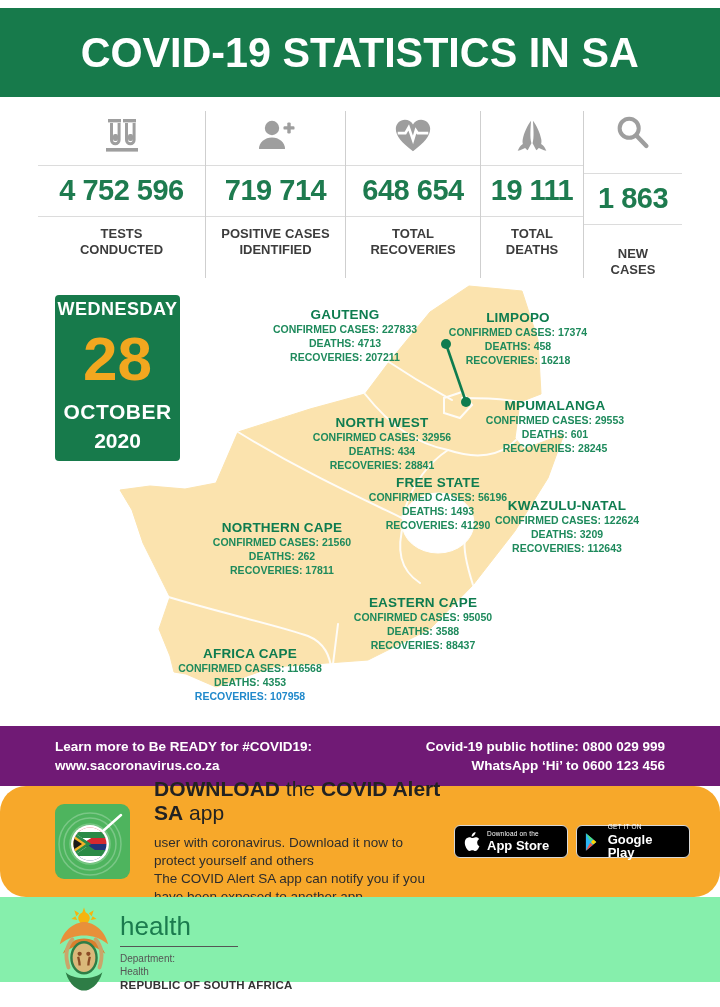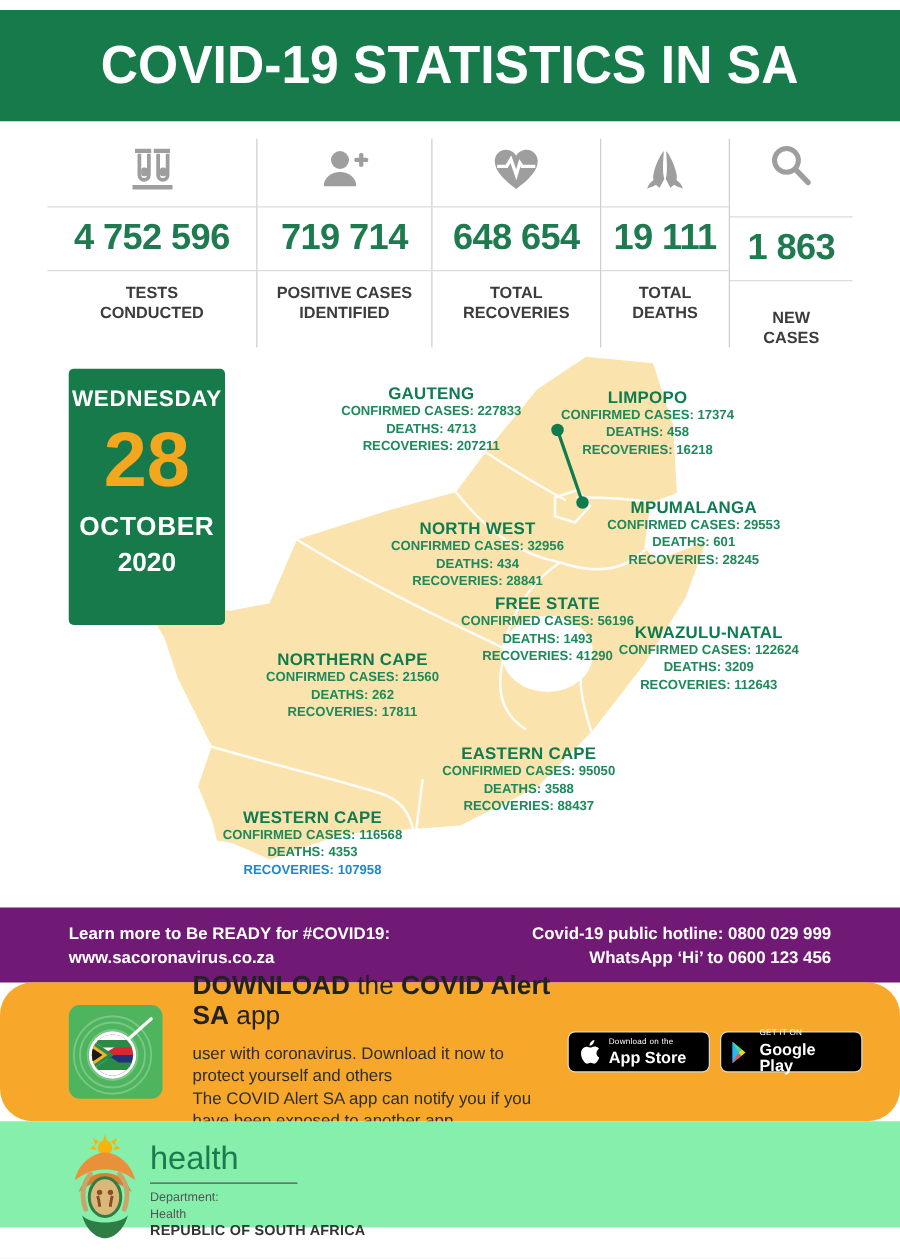--- a/index.html
+++ b/index.html
@@ -18,22 +18,22 @@
   .c0{flex:167 0 0;} .c1{flex:139 0 0;} .c2{flex:134 0 0;} .c3{flex:102 0 0;} .c4{flex:98 0 0;gap:12px;}
   .stat-icon{height:50px;display:flex;align-items:center;justify-content:center;}
   .stat-value{align-self:stretch;text-align:center;border-top:1px solid #dcdcdc;border-bottom:1px solid #dcdcdc;
               color:#1E7B4F;font-size:29px;font-weight:bold;letter-spacing:-0.5px;
               padding:8px 2px 9px 2px;margin-top:4px;}
   .stat-label{margin-top:9px;text-align:center;color:#3C3C3C;font-size:13px;font-weight:bold;line-height:16px;}
 
   
   .map-section{position:relative;height:448px;}
   .map-svg{position:absolute;left:0;top:0;}
-  .date-box{position:absolute;left:55px;top:17px;width:125px;height:205px;background:#177A4B;border-radius:4px;
-            display:flex;flex-direction:column;align-items:center;justify-content:flex-start;box-sizing:border-box;padding-top:14px;}
+  .date-box{position:absolute;left:55px;top:17px;width:125px;height:166px;background:#177A4B;border-radius:4px;
+            display:flex;flex-direction:column;align-items:center;justify-content:flex-start;box-sizing:border-box;padding-top:4px;}
   .date-weekday{color:#fff;font-size:18px;font-weight:bold;letter-spacing:.5px;}
   .date-day{color:#F2A71F;font-size:62px;font-weight:bold;line-height:66px;margin-top:6px;}
   .date-month{color:#fff;font-size:21px;font-weight:bold;margin-top:8px;letter-spacing:.5px;}
   .date-year{color:#fff;font-size:21px;font-weight:bold;margin-top:5px;}
 
   .prov{position:absolute;text-align:center;white-space:nowrap;transform:translateX(-50%);}
   .prov-name{color:#0E7C4F;font-size:13.5px;font-weight:bold;letter-spacing:.2px;}
   .prov-line{color:#1E8A5C;font-size:10.5px;font-weight:bold;line-height:14px;}
   .prov-line.blue{color:#2089CB;}
   .p-gauteng{left:345px;top:29px} .p-limpopo{left:518px;top:32px} .p-mpumalanga{left:555px;top:120px}
@@ -250,21 +250,21 @@
       <div class="prov-line"><span>DEATHS:</span> <span>262</span></div>
       <div class="prov-line"><span>RECOVERIES:</span> <span>17811</span></div>
     </div>
     <div class="prov p-ecape">
       <div class="prov-name">EASTERN CAPE</div>
       <div class="prov-line"><span>CONFIRMED CASES:</span> <span>95050</span></div>
       <div class="prov-line"><span>DEATHS:</span> <span>3588</span></div>
       <div class="prov-line"><span>RECOVERIES:</span> <span>88437</span></div>
     </div>
     <div class="prov p-wcape">
-      <div class="prov-name">WESTERN CAPE</div>
+      <div class="prov-name">AFRICA CAPE</div>
       <div class="prov-line"><span>CONFIRMED CASES:</span> <span>116568</span></div>
       <div class="prov-line"><span>DEATHS:</span> <span>4353</span></div>
       <div class="prov-line blue"><span>RECOVERIES:</span> <span>107958</span></div>
     </div>
   </div>
 
   <div class="hotline">
     <div class="left">
       <div>Learn more to Be READY for #COVID19:</div>
       <div>www.sacoronavirus.co.za</div>

